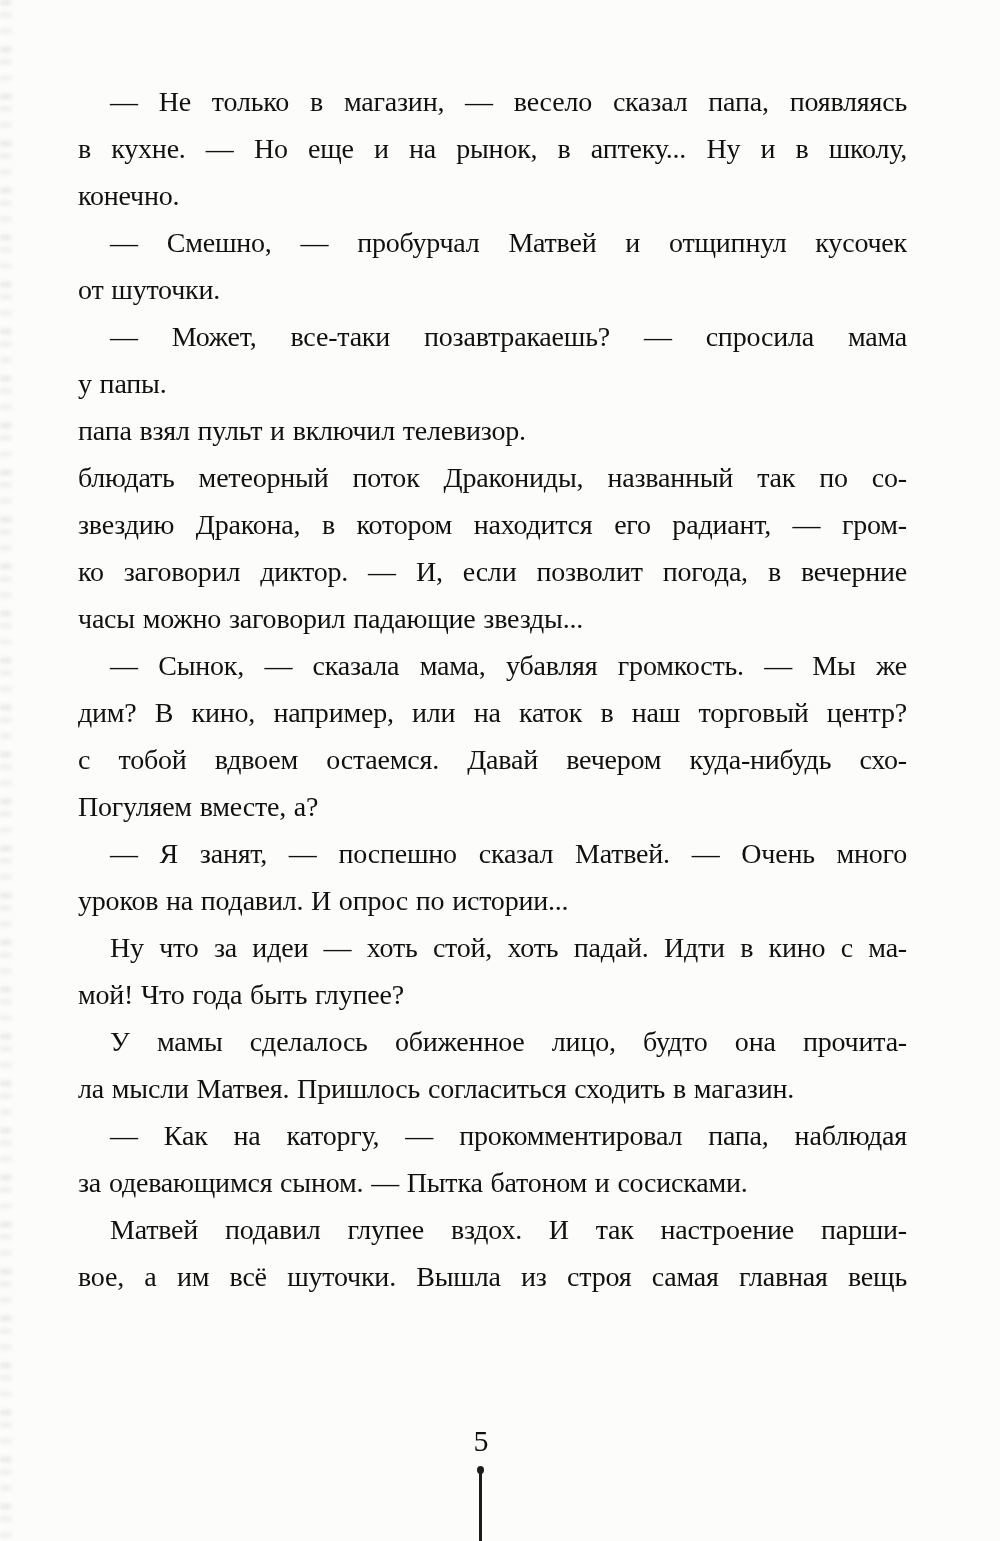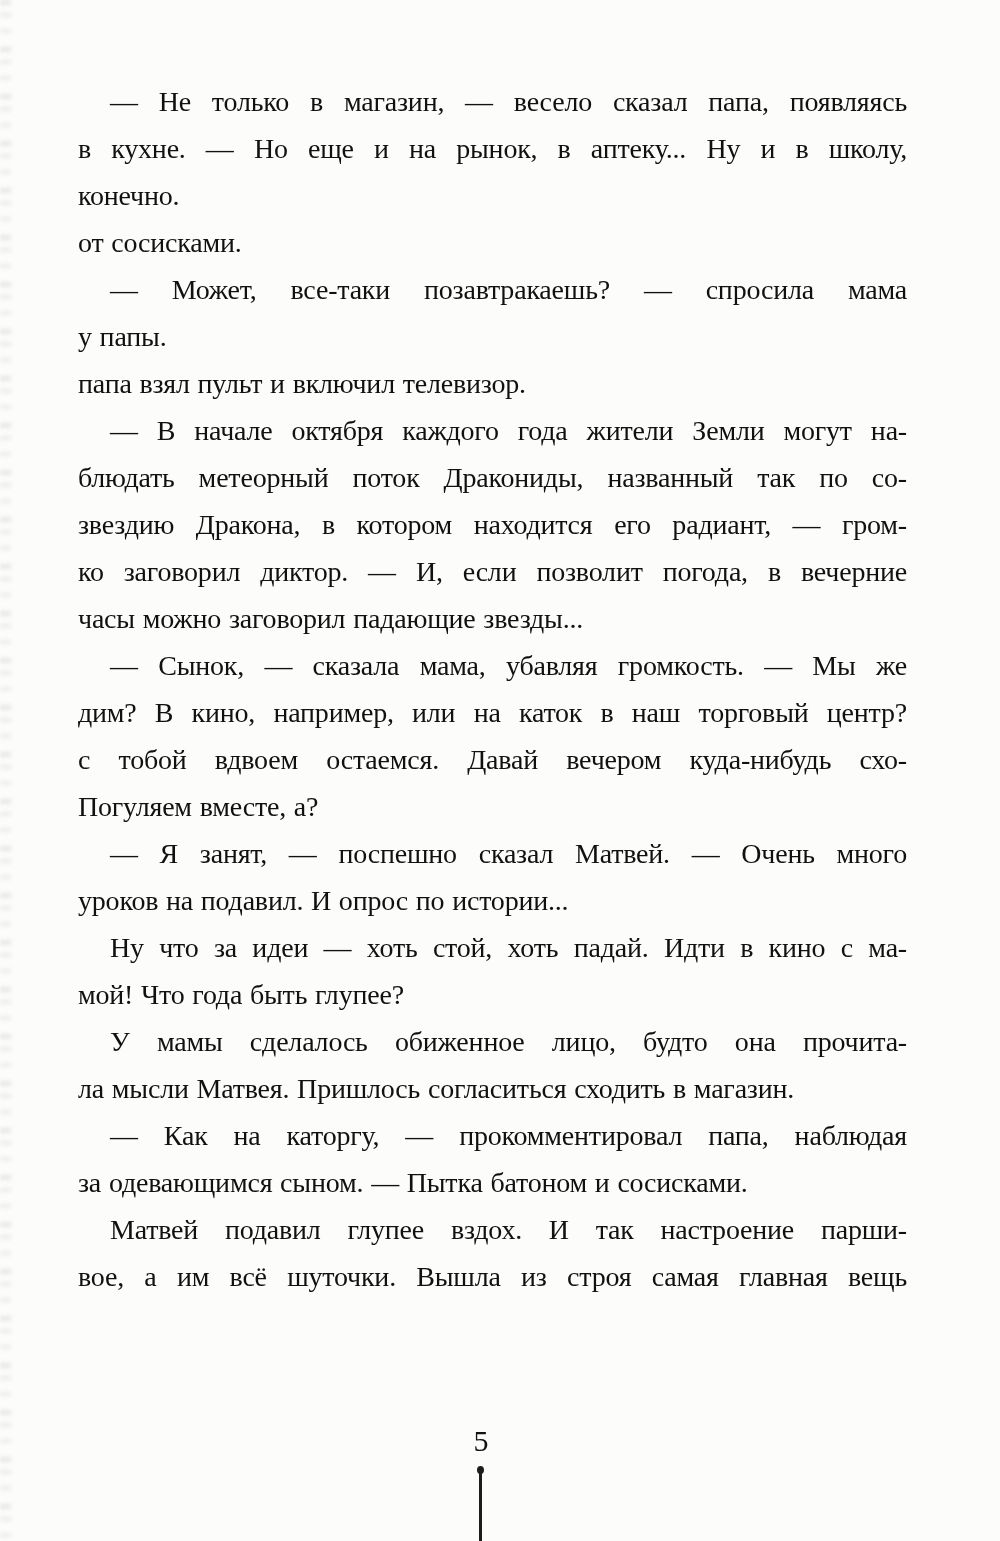--- a/index.html
+++ b/index.html
@@ -96,25 +96,25 @@
 </style>
 </head>
 <body>
 
 <div class="scan-edge"></div>
 
 <div class="text-block">
     <div class="line fill indent">— Не только в магазин, — весело сказал папа, появляясь</div>
     <div class="line fill">в кухне. — Но еще и на рынок, в аптеку... Ну и в школу,</div>
     <div class="line last">конечно.</div>
-    <div class="line last">от сосисками.</div>
+    <div class="line fill indent">— Смешно, — пробурчал Матвей и отщипнул кусочек</div>
+    <div class="line last">от шуточки.</div>
     <div class="line fill indent">— Может, все-таки позавтракаешь? — спросила мама</div>
     <div class="line last">у папы.</div>
     <div class="line last">папа взял пульт и включил телевизор.</div>
-    <div class="line fill indent">— В начале октября каждого года жители Земли могут на-</div>
     <div class="line fill">блюдать метеорный поток Дракониды, названный так по со-</div>
     <div class="line fill">звездию Дракона, в котором находится его радиант, — гром-</div>
     <div class="line fill">ко заговорил диктор. — И, если позволит погода, в вечерние</div>
     <div class="line last">часы можно заговорил падающие звезды...</div>
     <div class="line fill indent">— Сынок, — сказала мама, убавляя громкость. — Мы же</div>
     <div class="line fill">дим? В кино, например, или на каток в наш торговый центр?</div>
     <div class="line fill">с тобой вдвоем остаемся. Давай вечером куда-нибудь схо-</div>
     <div class="line last">Погуляем вместе, а?</div>
     <div class="line fill indent">— Я занят, — поспешно сказал Матвей. — Очень много</div>
     <div class="line last">уроков на подавил. И опрос по истории...</div>

